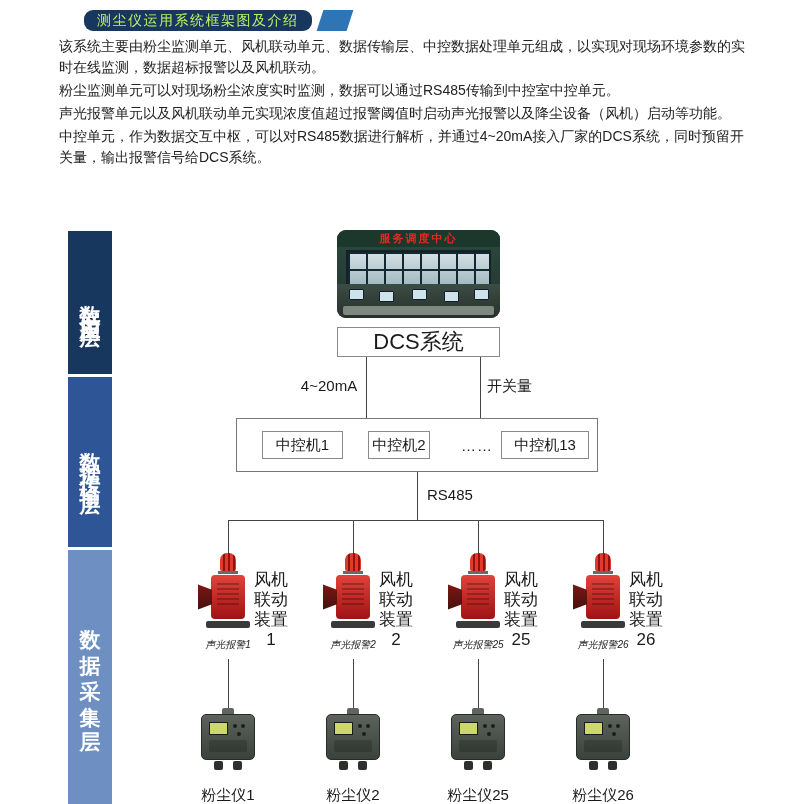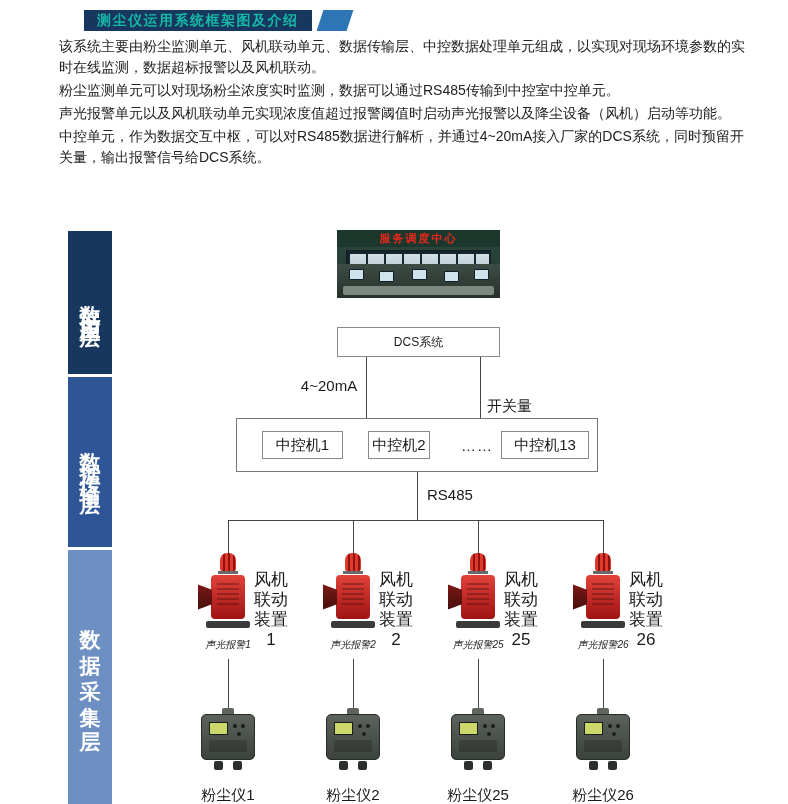--- a/index.html
+++ b/index.html
@@ -1,64 +1,64 @@
 <!DOCTYPE html>
 <html><head>
 <meta charset="utf-8">
 <style>
   html,body{margin:0;padding:0;background:#fff;}
   #page{position:relative;width:788px;height:804px;background:#fff;overflow:hidden;
         font-family:"Liberation Sans","DejaVu Sans",sans-serif;color:#1a1a1a;}
   .abs{position:absolute;}
 
   
-  #title-pill{left:84px;top:10px;height:21px;line-height:21px;padding:0 13px;border-radius:0;
-      background:#17375e;color:#14b8a6;font-size:14px;font-weight:bold;letter-spacing:1.5px;}
+  #title-pill{left:84px;top:10px;height:21px;line-height:21px;padding:0 13px;border-radius:9px;
+      background:#17375e;color:#bef264;font-size:14px;font-weight:normal;letter-spacing:1.5px;}
   #accent-shape{left:320px;top:10px;width:30px;height:21px;background:#2e75b6;transform:skewX(-18deg);}
 
   
   #intro{left:59px;top:36px;width:688px;font-size:14px;line-height:21px;color:#222;}
   #intro p{margin:0 0 2px 0;}
 
   
   .band{left:68px;width:44px;display:flex;align-items:center;justify-content:center;}
   .band-label{writing-mode:vertical-lr;text-orientation:upright;color:#fff;font-weight:bold;font-size:21px;}
   #band1{top:231px;height:143px;background:#17375e;}
   #band2{top:377px;height:170px;background:#2e5596;}
   #band3{top:550px;height:254px;background:#6d8fc2;}
   #band1 .band-label{letter-spacing:6px;}
   #band2 .band-label{letter-spacing:11px;}
   #band3 .band-label{letter-spacing:26px;}
 
   
-  #croom{left:337px;top:230px;width:163px;height:68px;background:linear-gradient(180deg,#2c4a40,#22332c);overflow:hidden;}
+  #croom{left:337px;top:230px;width:163px;height:88px;background:linear-gradient(180deg,#2c4a40,#22332c);overflow:hidden;border-radius:9px;}
   #croom-banner{position:absolute;left:0;right:0;top:0;height:17px;background:#1c372c;color:#e8281e;
       font-size:11px;font-weight:bold;text-align:center;line-height:17px;letter-spacing:2px;}
   #vwall{position:absolute;left:9px;right:9px;top:20px;height:36px;border:2px solid #142127;
       background:repeating-linear-gradient(0deg,#142832 0 2px,transparent 2px 17px),
                  repeating-linear-gradient(90deg,#142832 0 2px,transparent 2px 18px),
                  linear-gradient(180deg,#d5e2e6,#9db6bd);}
   #deskrow{position:absolute;left:0;right:0;bottom:0;height:34px;background:linear-gradient(180deg,#3c4c44,#27302b);}
   .mon{position:absolute;width:13px;height:9px;background:#cfe3ea;border:1px solid #10202a;border-radius:1px;}
   #deskrow .mon:nth-child(1){left:12px;top:5px;}
   #deskrow .mon:nth-child(2){left:42px;top:7px;}
   #deskrow .mon:nth-child(3){left:75px;top:5px;}
   #deskrow .mon:nth-child(4){left:107px;top:7px;}
   #deskrow .mon:nth-child(5){left:137px;top:5px;}
   #desk{position:absolute;left:6px;right:6px;bottom:3px;height:9px;background:#7c8880;border-radius:2px;}
 
   
   #dcs-box{left:337px;top:327px;width:163px;height:30px;background:#fff;border:1px solid #8a8a8a;
-      box-sizing:border-box;display:flex;align-items:center;justify-content:center;font-size:12px;}
+      box-sizing:border-box;display:flex;align-items:center;justify-content:center;font-size:22px;}
   .vline{position:absolute;width:1px;background:#444;}
   .hline{position:absolute;height:1px;background:#444;}
   #lineA{left:366px;top:357px;height:61px;}
   #lineB{left:480px;top:357px;height:61px;}
   #lbl-analog{left:294px;top:377px;width:70px;text-align:center;font-size:15px;}
-  #lbl-switch{left:487px;top:377px;width:60px;font-size:15px;margin-top:20px;}
+  #lbl-switch{left:487px;top:377px;width:60px;font-size:15px;}
   #ctrl-box{left:236px;top:418px;width:362px;height:54px;border:1px solid #777;background:#fff;box-sizing:border-box;}
   .cbox{position:absolute;top:12px;height:28px;border:1px solid #8a8a8a;background:#fff;box-sizing:border-box;
       display:flex;align-items:center;justify-content:center;font-size:15px;}
   #cbox1{left:25px;width:81px;}
   #cbox2{left:131px;width:62px;}
   #cdots{position:absolute;left:216px;top:12px;width:48px;height:28px;display:flex;align-items:center;
       justify-content:center;font-size:15px;letter-spacing:1px;}
   #cbox3{left:264px;width:88px;}
   #bus-line{left:417px;top:472px;height:48px;}
   #bus-label{left:427px;top:486px;font-size:15px;}

